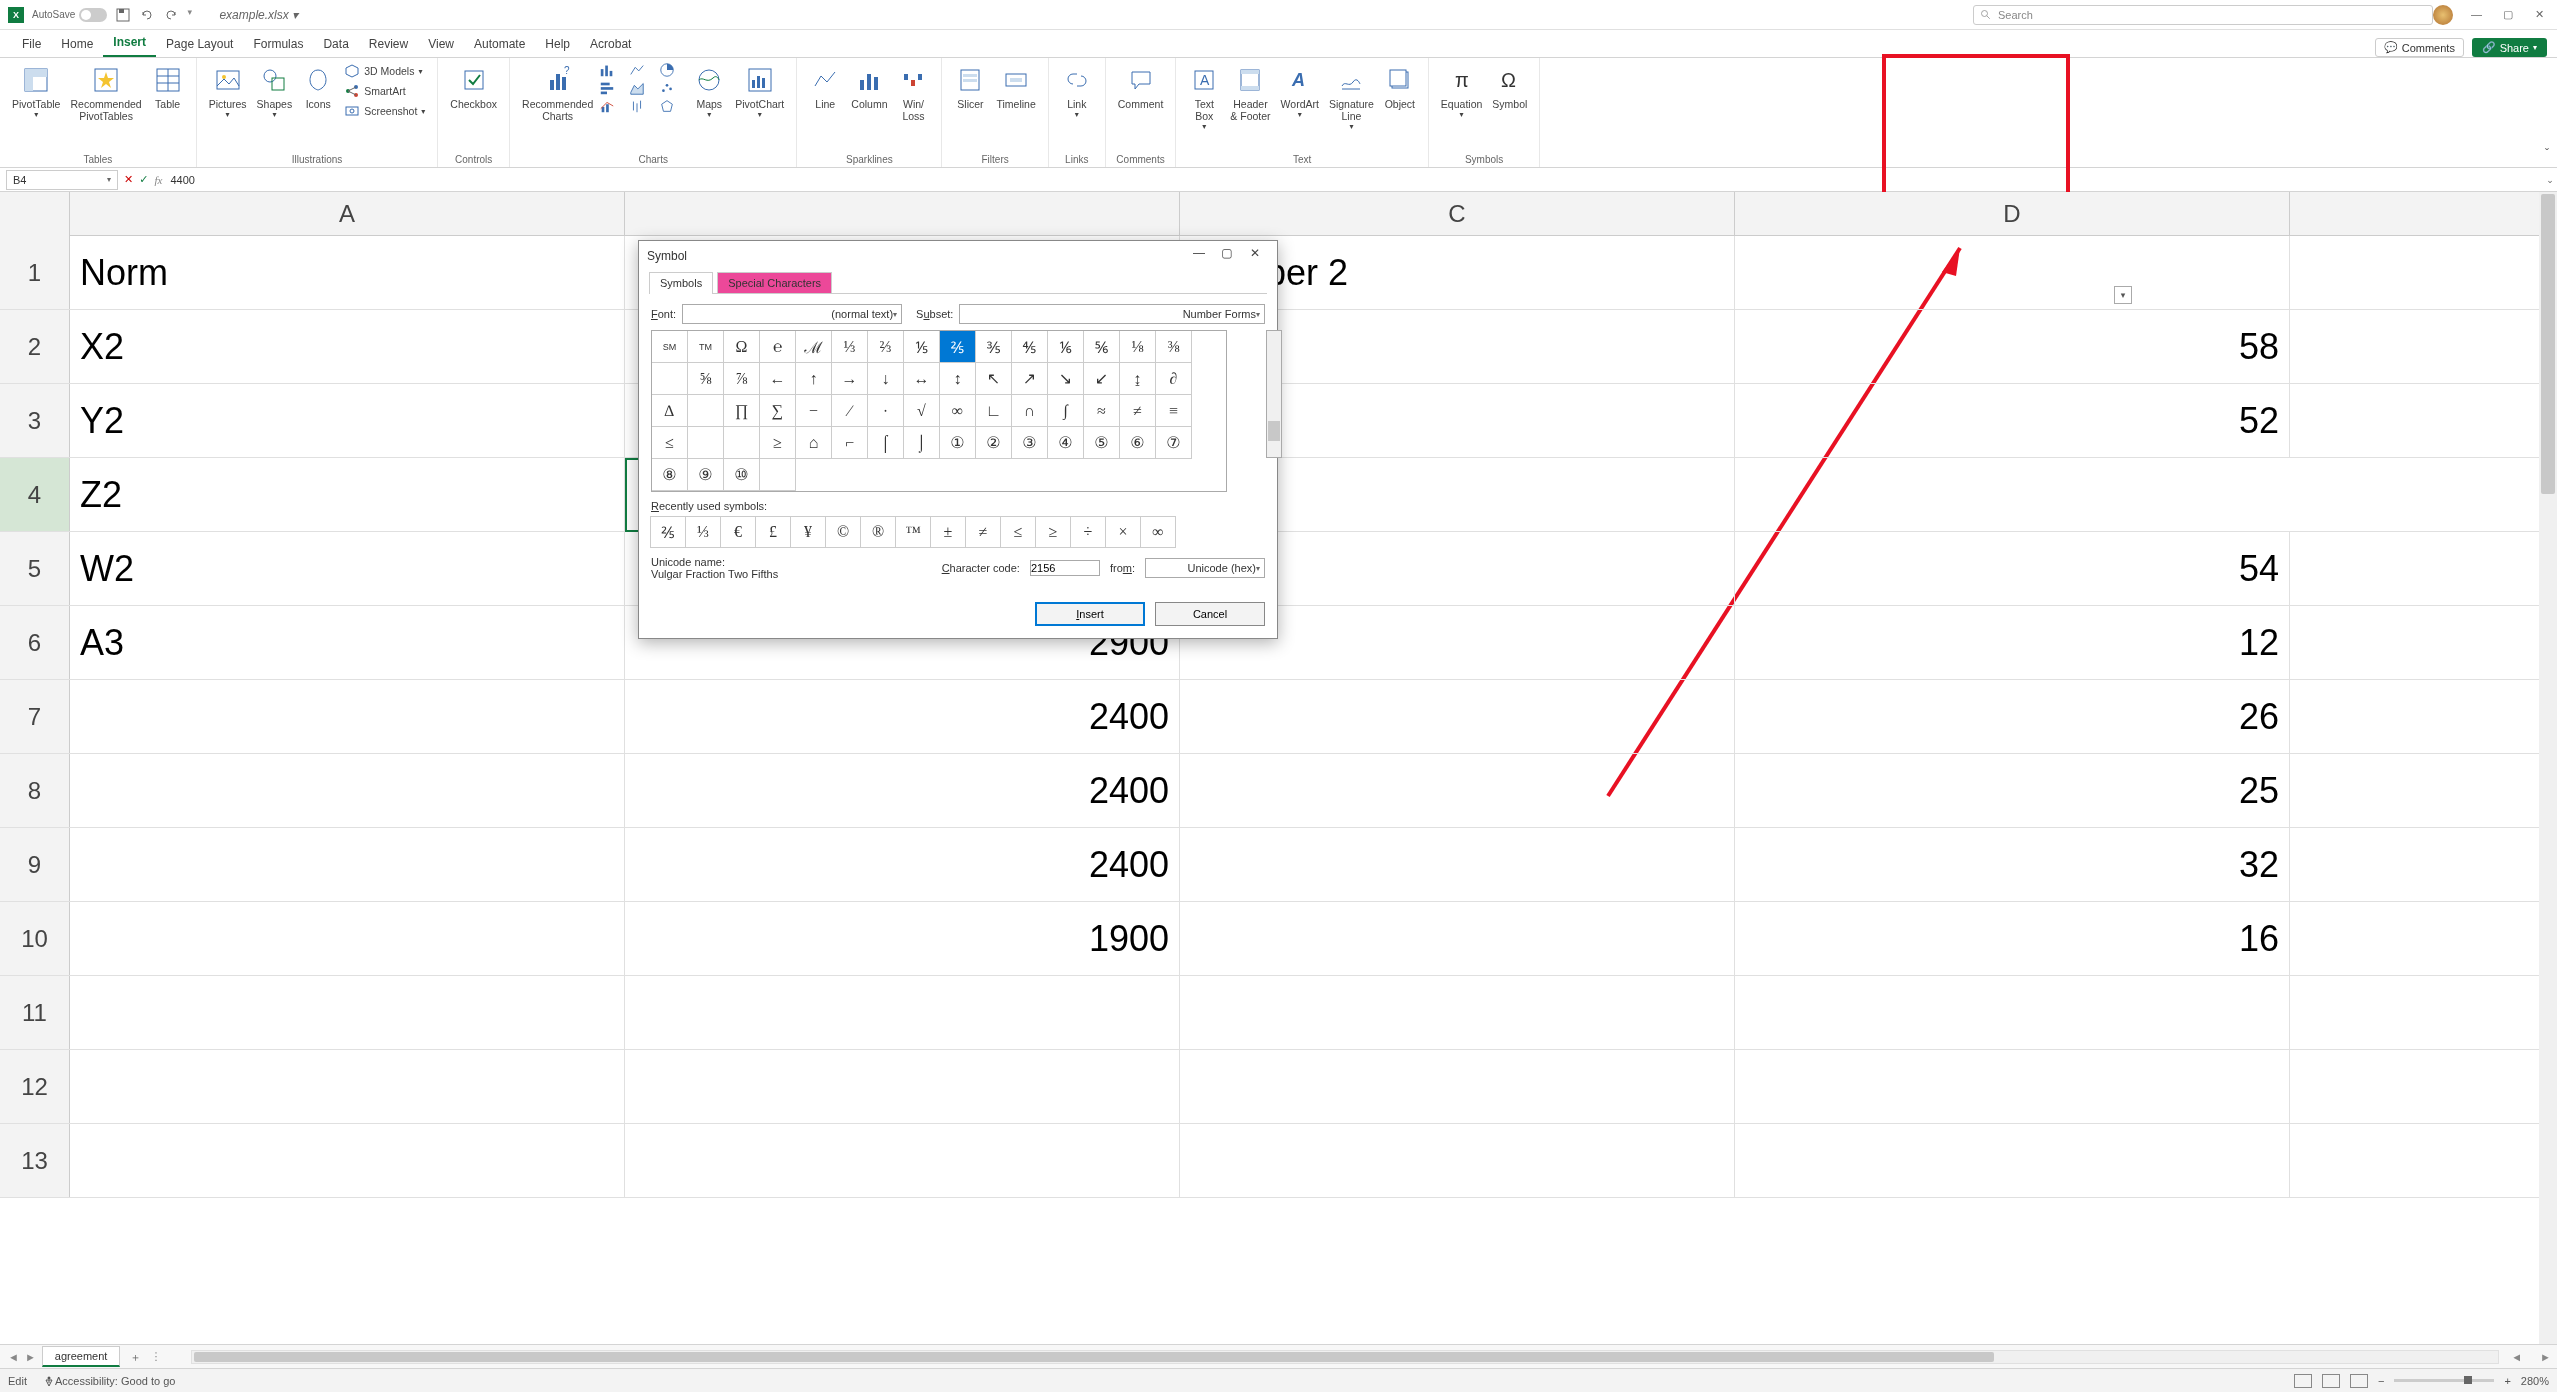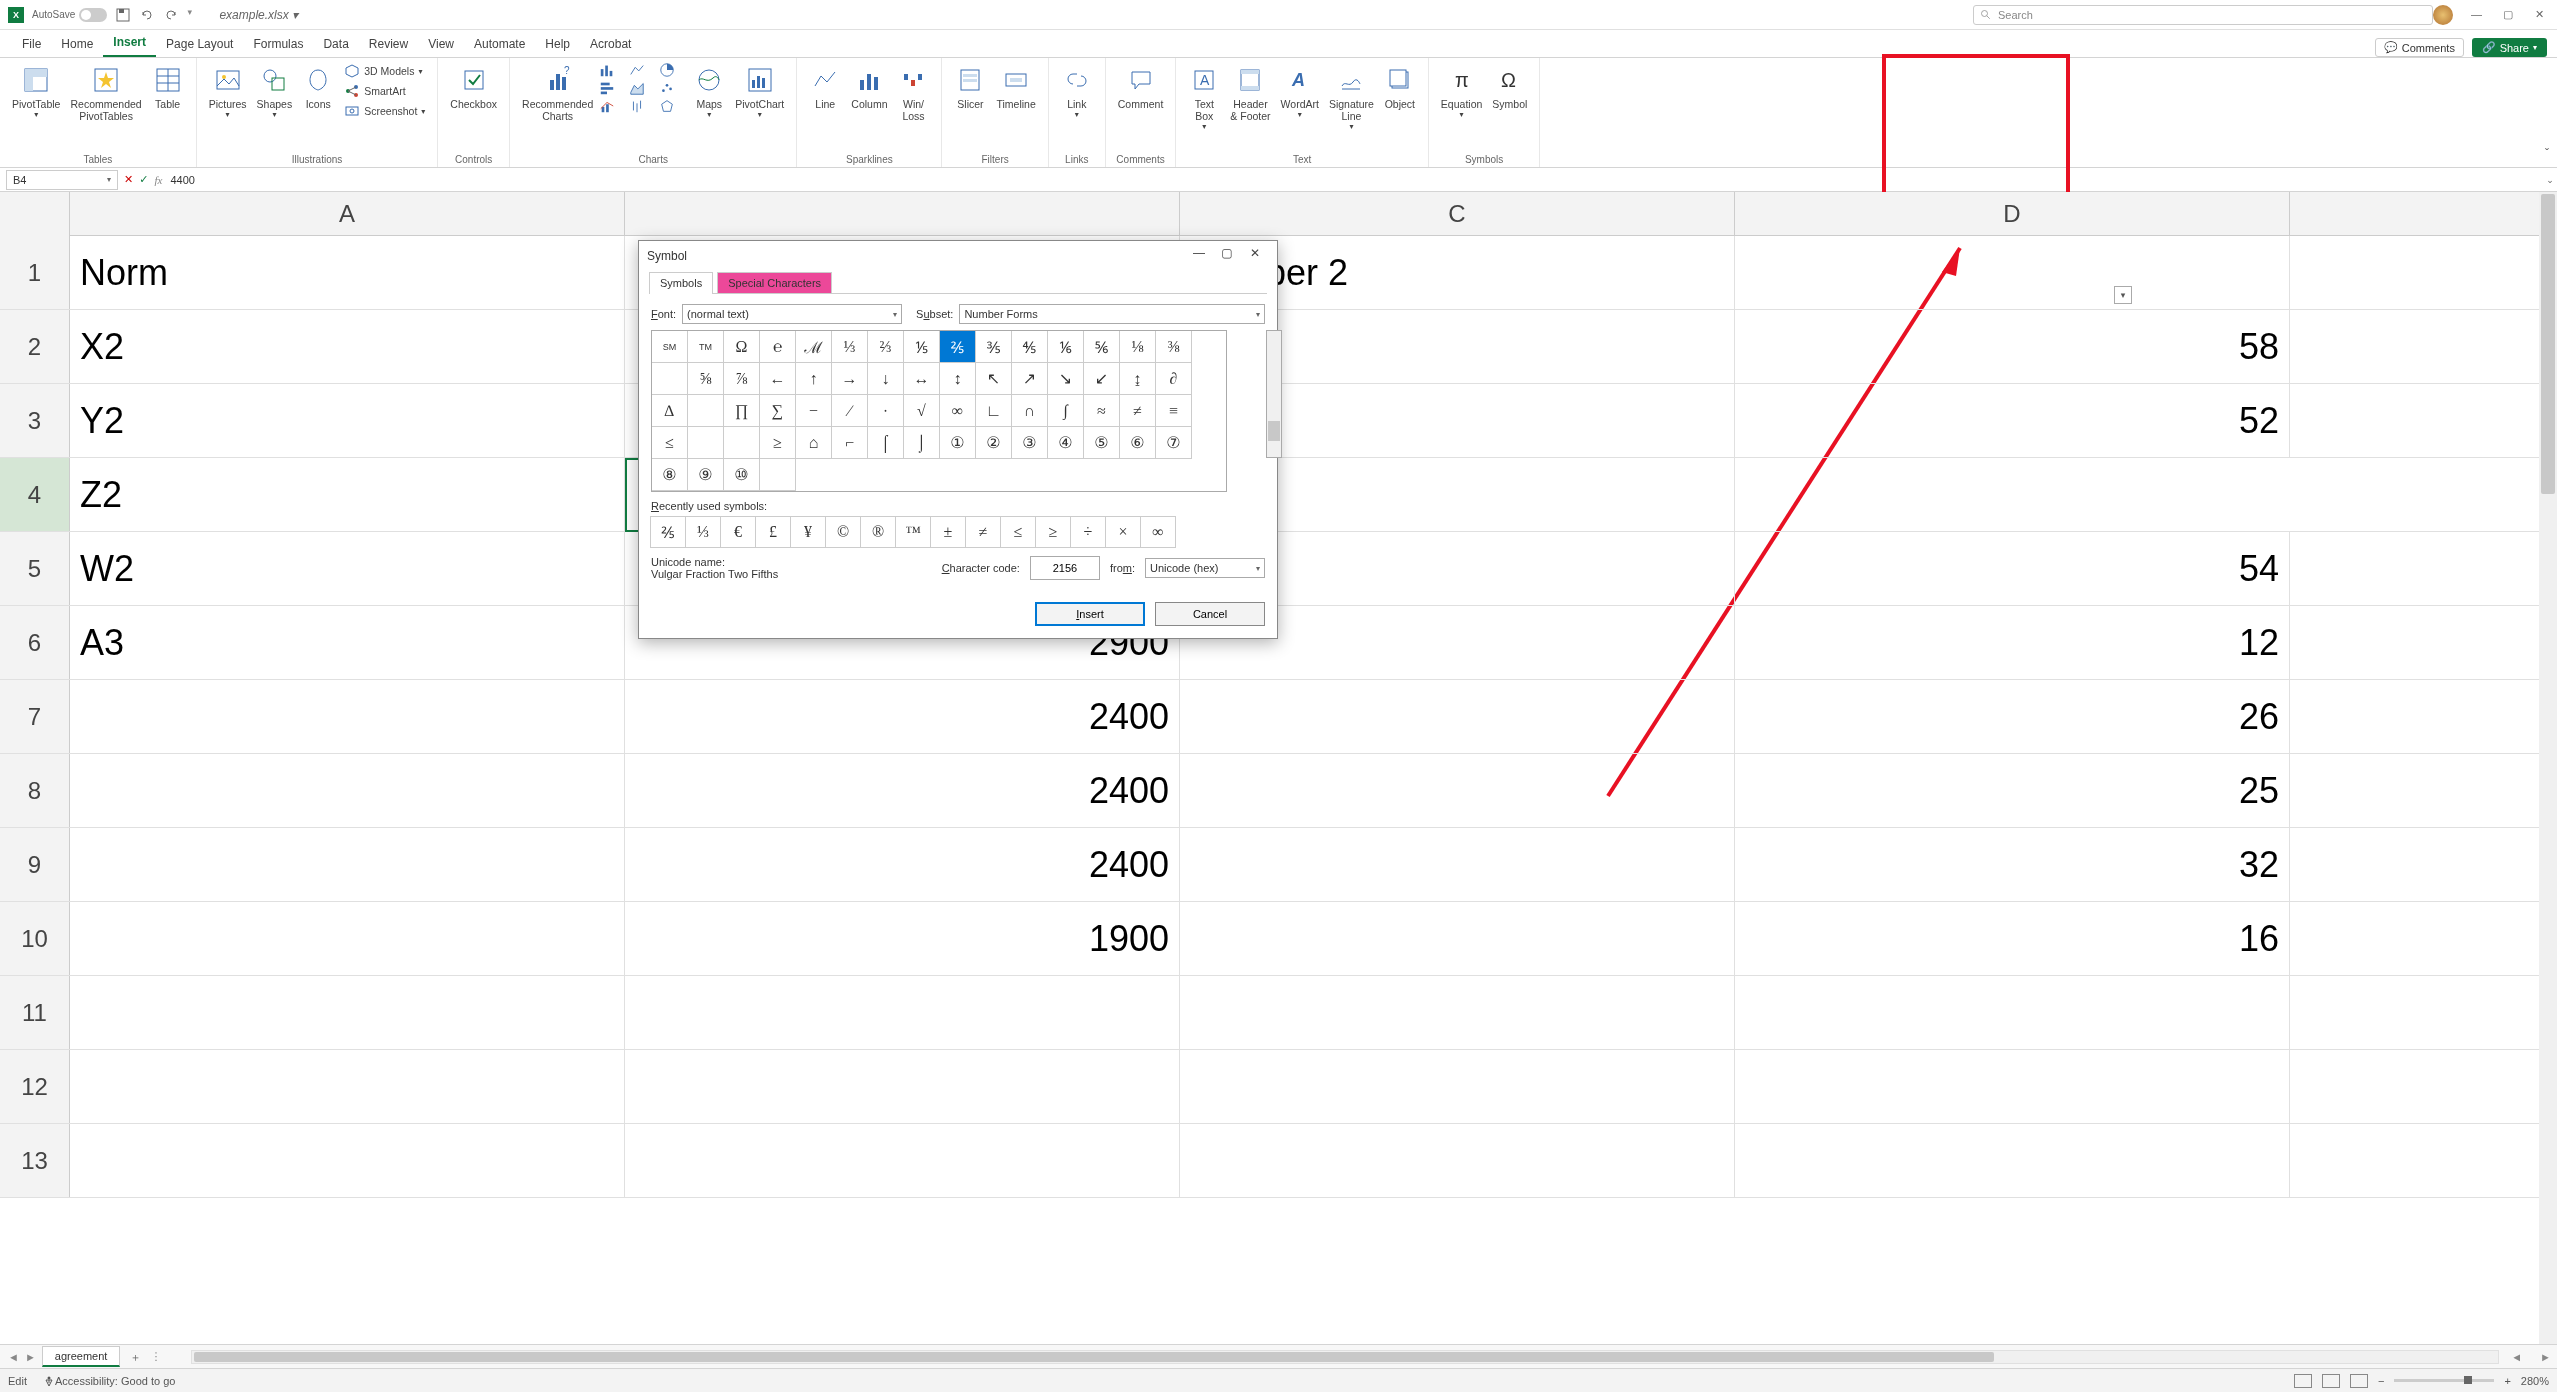--- a/index.html
+++ b/index.html
@@ -100,32 +100,32 @@
 .dlg-title { height: 30px; display: flex; align-items: center; padding: 0 8px; }
 .dlg-title-text { flex: 1; font-size: 12px; }
 .dlg-winbtn { width: 28px; height: 20px; text-align: center; font-size: 12px; color:#444;}
 .dlg-tabs { display: flex; border-bottom: 1px solid #ccc; margin: 0 10px;}
 .dlg-tab { padding: 4px 10px; border: 1px solid #ccc; border-bottom: none; background: #fff; font-size: 11px; margin-right:4px; position:relative; top:1px;}
 .dlg-tab.inactive { background: #ec4899; border-bottom: 1px solid #ccc; }
 .dlg-body { padding: 10px 12px; }
 .dlg-row { display: flex; align-items: center; gap: 6px; margin-bottom: 6px; }
 .dlg-label { font-size: 11px; }
 .dlg-label u { text-decoration: underline; }
-.dlg-select { border: 1px solid #aaa; height: 20px; padding: 0 4px; flex:1; display:flex; align-items:center; justify-content:space-between; font-size:11px; }
+.dlg-select { border: 1px solid #aaa; height: 20px; padding: 0 4px; flex:1; display:flex; align-items:center; justify-content:flex-end; font-size:11px; }
 .dlg-dd { font-size:8px; color:#666; }
 .sym-grid { border: 1px solid #aaa; display: flex; flex-wrap: wrap; width: 576px; position:relative; }
 .sym-cell { width: 36px; height: 32px; border-right: 1px solid #ccc; border-bottom: 1px solid #ccc; display: flex; align-items: center; justify-content: center; font-size: 16px; font-family: 'Times New Roman', serif; }
 .sym-cell.sel { background: #0078d4; color: #fff; }
 .sym-cell.small { font-size:9px; font-family: Arial; }
 .sym-scroll { width: 16px; position:absolute; right:-17px; top:0; bottom:0; border:1px solid #aaa; background:#f0f0f0;}
 .sym-scroll-thumb { position:absolute; width:12px; left:1px; background:#c8c8c8; }
 .recent-row { display:flex; margin-top:4px; }
 .recent-cell { width: 36px; height: 32px; border: 1px solid #ccc; display: flex; align-items: center; justify-content: center; font-size: 16px; font-family: 'Times New Roman', serif; margin-left:-1px;}
 .dlg-bottom { display: flex; align-items: center; gap: 10px; margin-top: 8px; }
-.dlg-input { border: 1px solid #aaa; height: 24px; padding: 0 17px; width: 70px; font-size:11px;text-align:center;}
+.dlg-input { border: 1px solid #aaa; height: 16px; padding: 0 0; width: 70px; font-size:11px;}
 .dlg-buttons { display: flex; justify-content: flex-end; gap: 10px; padding: 8px 12px 12px; margin-top:4px;}
 .dlg-btn { width: 110px; height: 24px; border: 1px solid #888; background: #f3f3f3; font-size: 11px; }
 .dlg-btn.primary { border: 1px solid #0078d4; box-shadow: 0 0 0 1px #0078d4 inset; }
 
 svg { display: block; }
 </style>
 </head>
 <body>
 
 <div class="titlebar">

